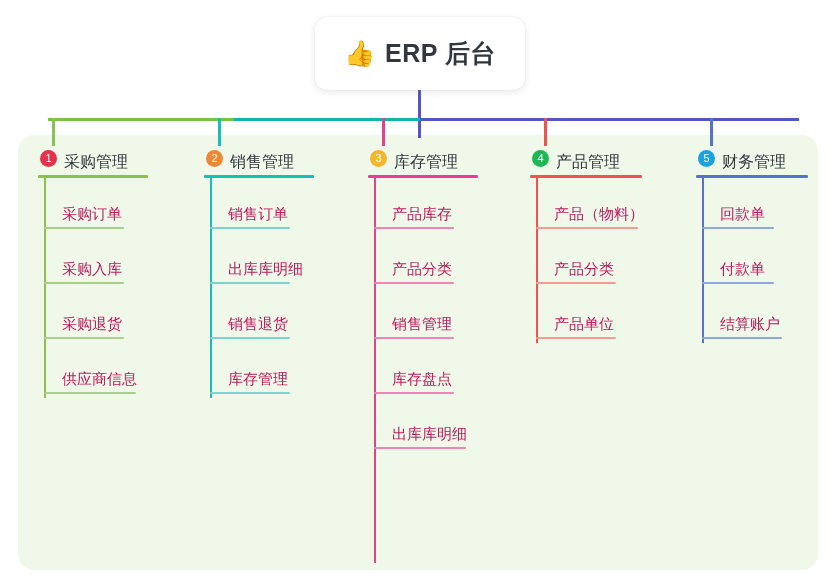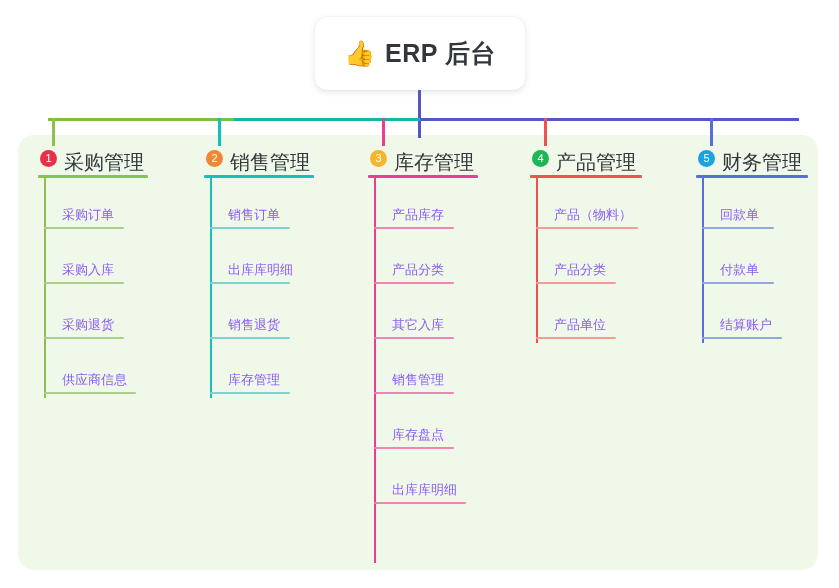--- a/index.html
+++ b/index.html
@@ -98,21 +98,21 @@
     height: 17px;
     border-radius: 50%;
     color: #ffffff;
     font-size: 11px;
     line-height: 17px;
     text-align: center;
     font-weight: normal;
     flex: 0 0 auto;
   }
   .branch-title {
-    font-size: 20px;
+    font-size: 16px;
     color: #31373d;
     white-space: nowrap;
     margin-top: 8px;
   }
   .branch-underline {
     height: 3px;
     margin-top: 5px;
     border-radius: 1px;
   }
 
@@ -130,22 +130,22 @@
   }
   .leaf {
     position: relative;
     height: 55px;
     box-sizing: border-box;
   }
   .leaf-label {
     position: absolute;
     left: 24px;
     bottom: 9px;
-    font-size: 13px;
-    color: #8b5cf6;
+    font-size: 15px;
+    color: #be185d;
     white-space: nowrap;
   }
   .leaf-underline {
     position: absolute;
     left: 6px;
     bottom: 4px;
     height: 2px;
     border-radius: 1px;
   }
 </style>
@@ -233,24 +233,20 @@
           <div class="leaf-spine" style="background: rgb(234, 62, 142); height: 385px;"></div>
           <div class="leaf">
             <span class="leaf-label">产品库存</span>
             <div class="leaf-underline" style="width: 80px; background: rgb(239, 133, 181);"></div>
           </div>
           <div class="leaf">
             <span class="leaf-label">产品分类</span>
             <div class="leaf-underline" style="width: 80px; background: rgb(239, 133, 181);"></div>
           </div>
           <div class="leaf">
-            <span class="leaf-label">其它入库</span>
-            <div class="leaf-underline" style="width: 80px; background: rgb(239, 133, 181);"></div>
-          </div>
-          <div class="leaf">
             <span class="leaf-label">销售管理</span>
             <div class="leaf-underline" style="width: 80px; background: rgb(239, 133, 181);"></div>
           </div>
           <div class="leaf">
             <span class="leaf-label">库存盘点</span>
             <div class="leaf-underline" style="width: 80px; background: rgb(239, 133, 181);"></div>
           </div>
           <div class="leaf">
             <span class="leaf-label">出库库明细</span>
             <div class="leaf-underline" style="width: 92px; background: rgb(239, 133, 181);"></div>

